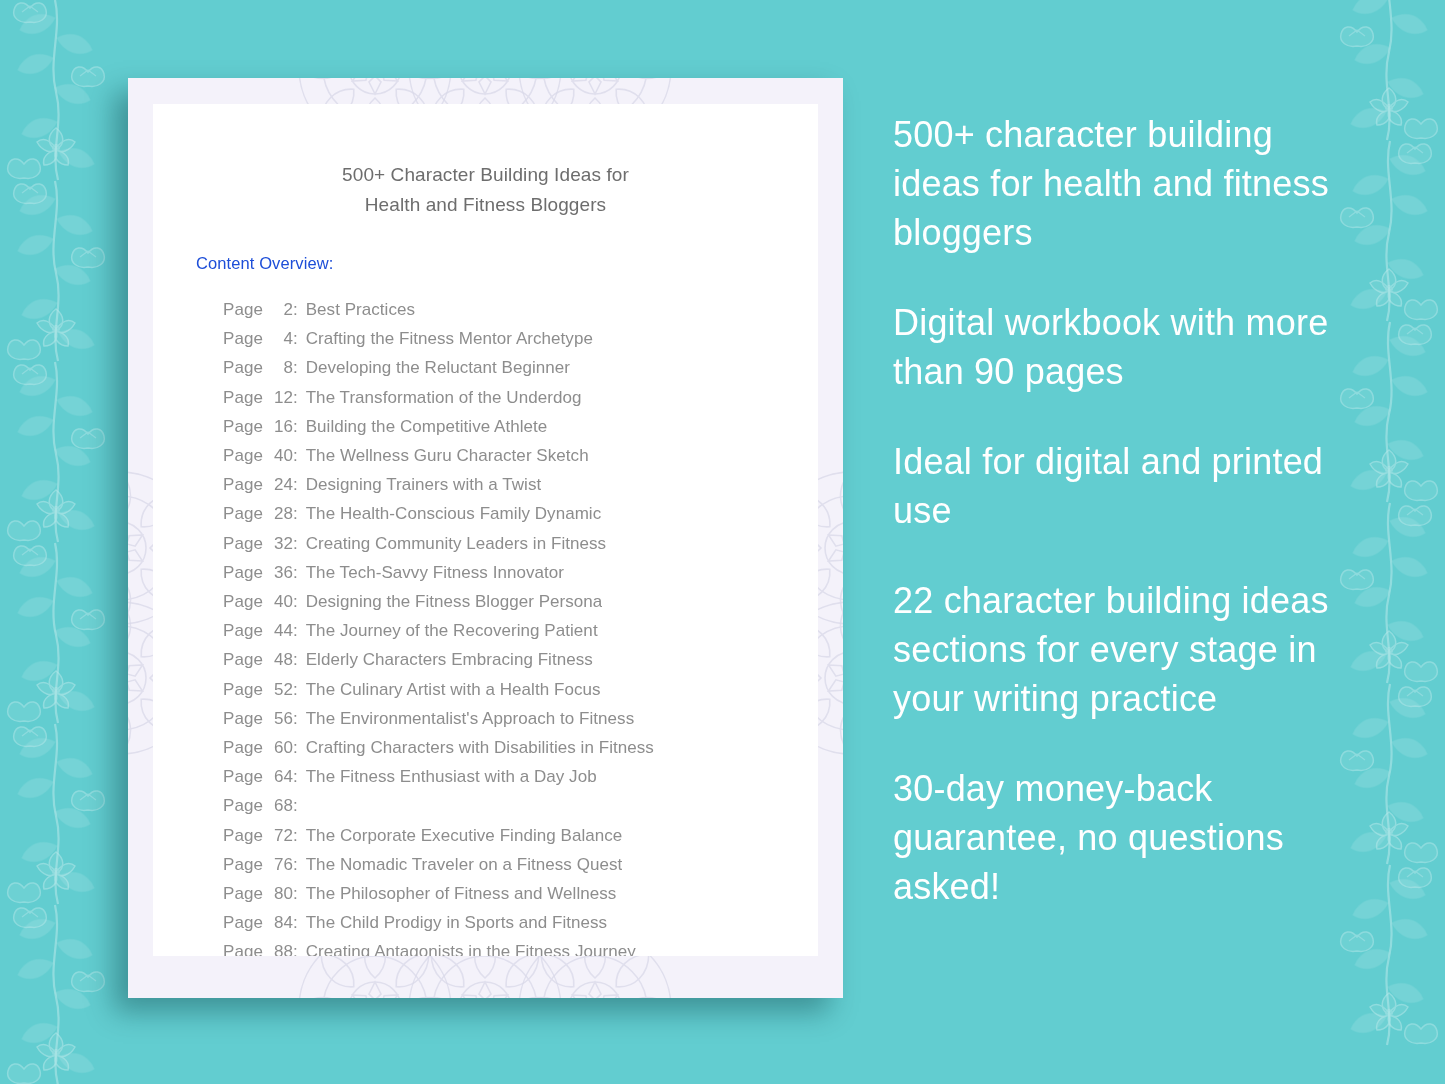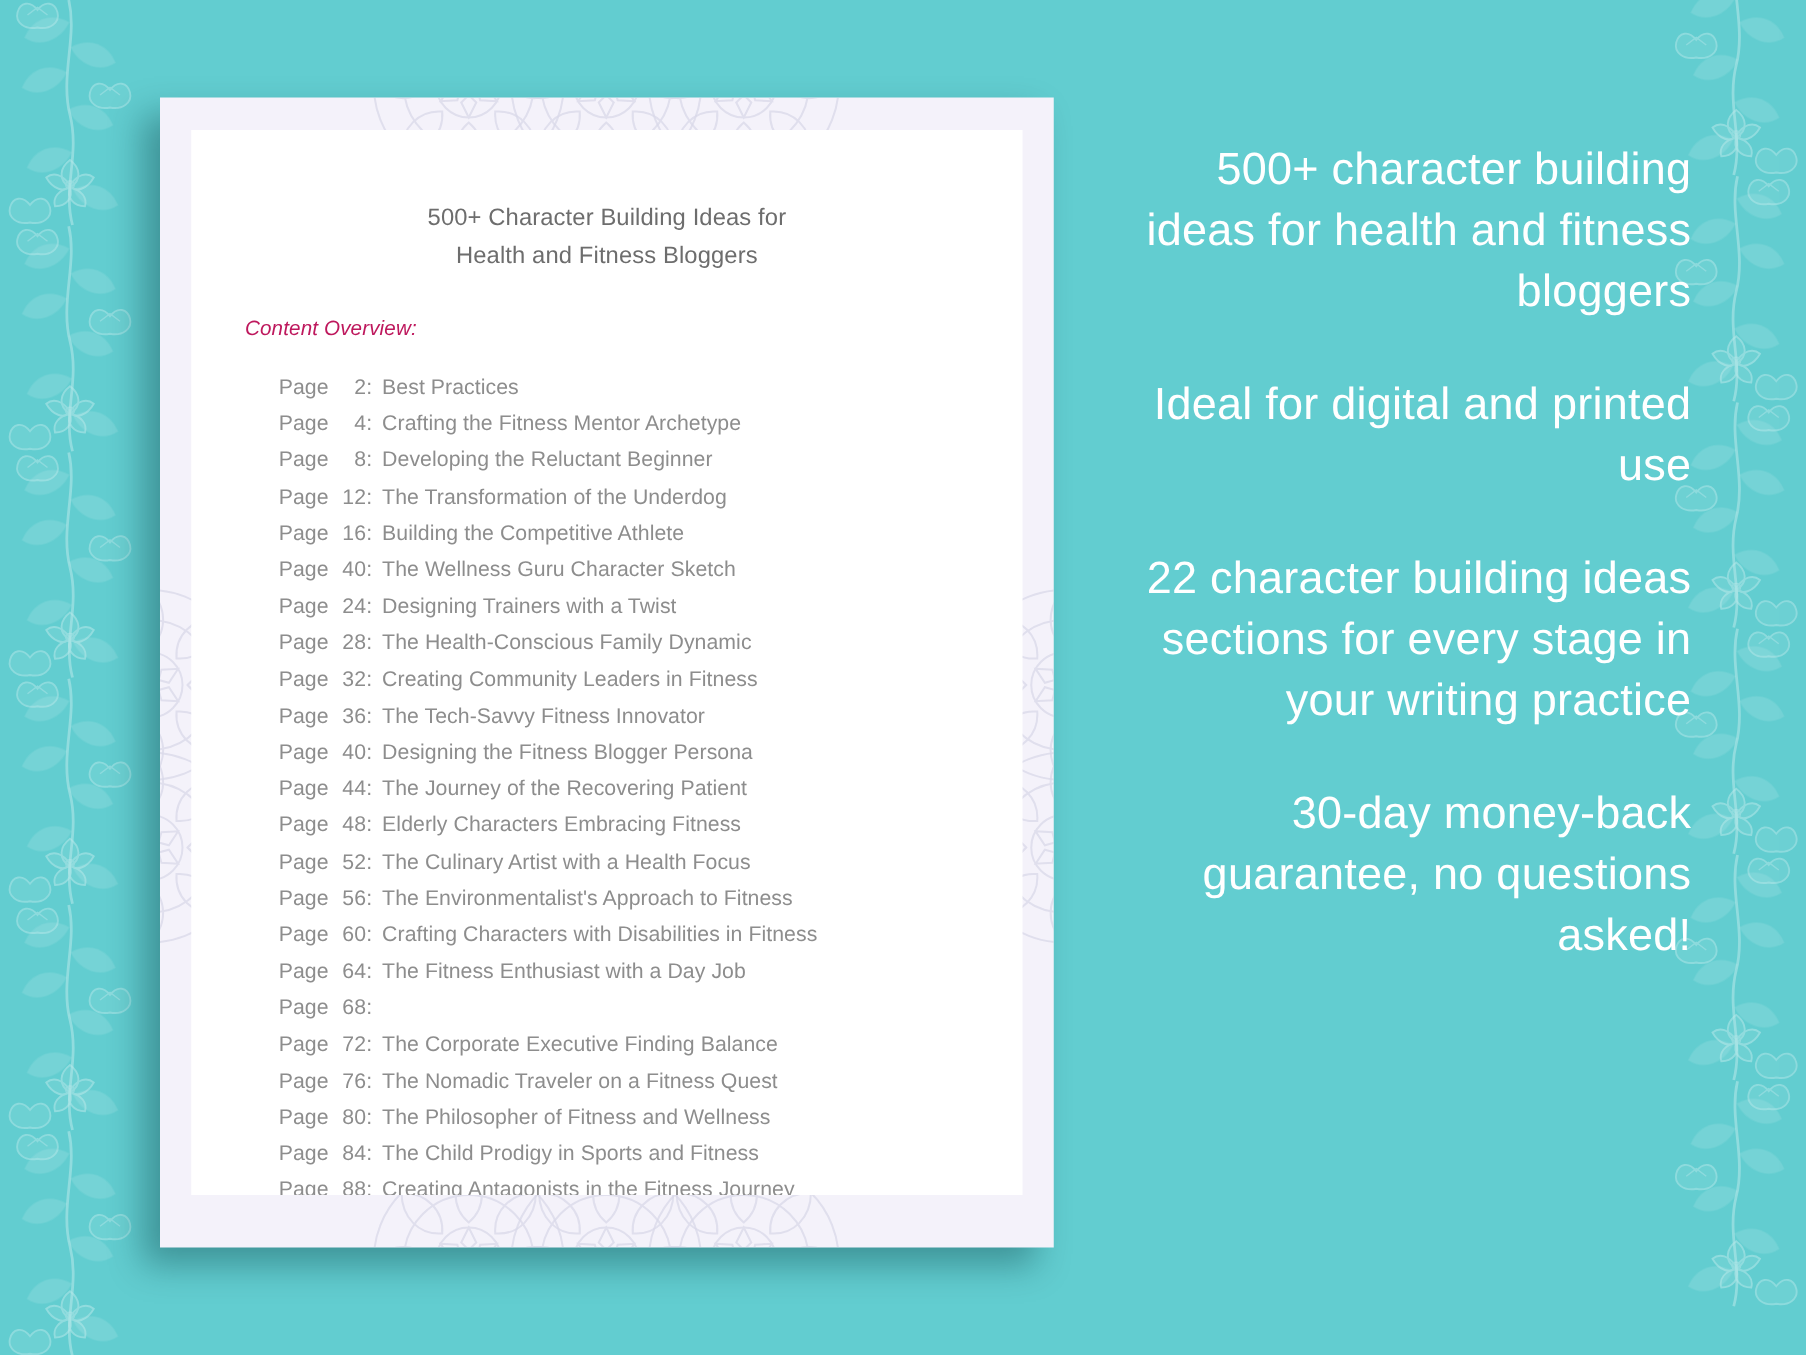--- a/index.html
+++ b/index.html
@@ -66,23 +66,22 @@
     line-height: 30px;
     color: #6d6d6d;
     letter-spacing: 0.1px;
   }
 
   .content-overview-label {
     margin: 0;
     padding: 34px 0 0 43px;
     font-size: 16.5px;
     font-weight: 400;
-    color: #be185d;
+    color: #1d4ed8;
     letter-spacing: 0.1px;
-    font-style: italic;
   }
 
   .toc-list {
     list-style: none;
     margin: 0;
     padding: 22px 0 0 70px;
   }
   .toc-item {
     display: flex;
     align-items: baseline;
@@ -110,21 +109,20 @@
     overflow: hidden;
     text-overflow: ellipsis;
   }
 
   
   .marketing {
     position: absolute;
     left: 893px;
     top: 110px;
     width: 460px;
-    text-align: right;
   }
   .marketing-block {
     color: #ffffff;
     font-size: 36px;
     font-weight: 400;
     line-height: 49px;
     letter-spacing: 0.2px;
     margin: 0 0 41px 0;
   }
   .marketing-block:last-child { margin-bottom: 0; margin-top: 40px; }
@@ -382,16 +380,17 @@
           <span class="toc-title">Creating Antagonists in the Fitness Journey</span>
         </li>
       </ul>
 
   </div>
 </div>
 
 <div class="marketing">
 
 <p class="marketing-block">500+ character building ideas for health and fitness bloggers</p>
+    <p class="marketing-block">Digital workbook with more than 90 pages</p>
     <p class="marketing-block">Ideal for digital and printed use</p>
     <p class="marketing-block">22 character building ideas sections for every stage in your writing practice</p>
     <p class="marketing-block">30-day money-back guarantee, no questions asked!</p>
   </div>
 
 </body></html>

